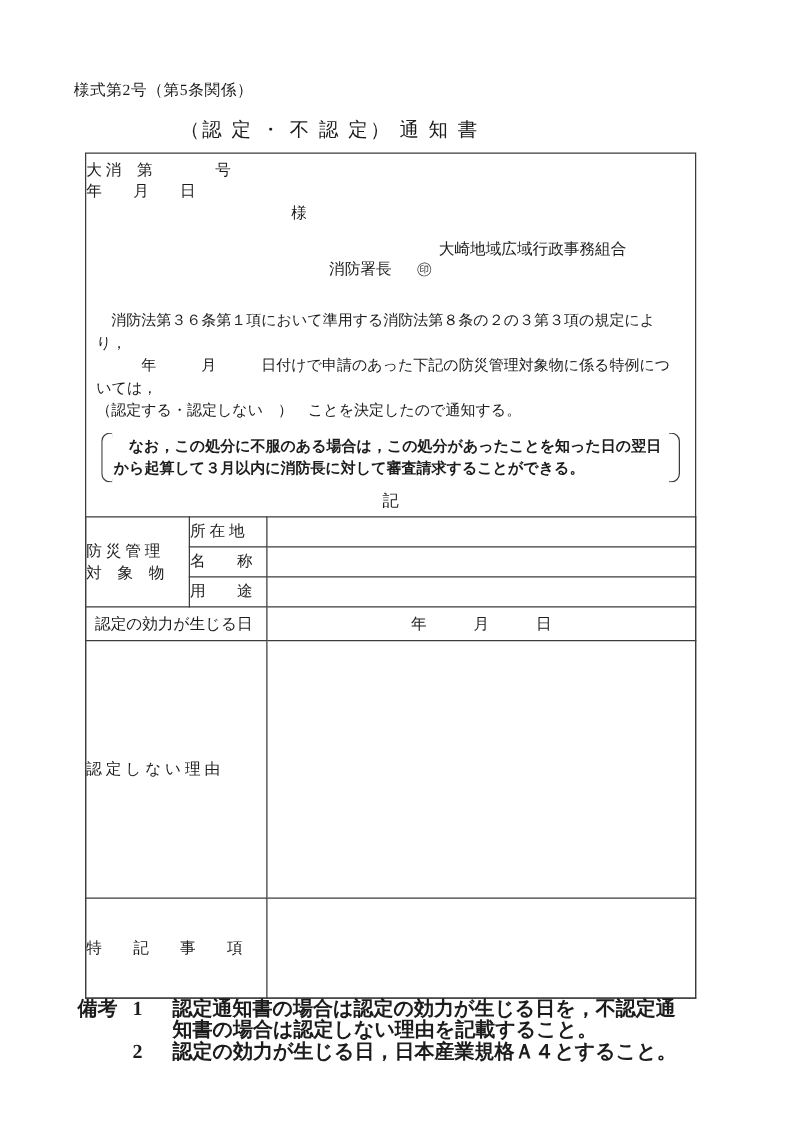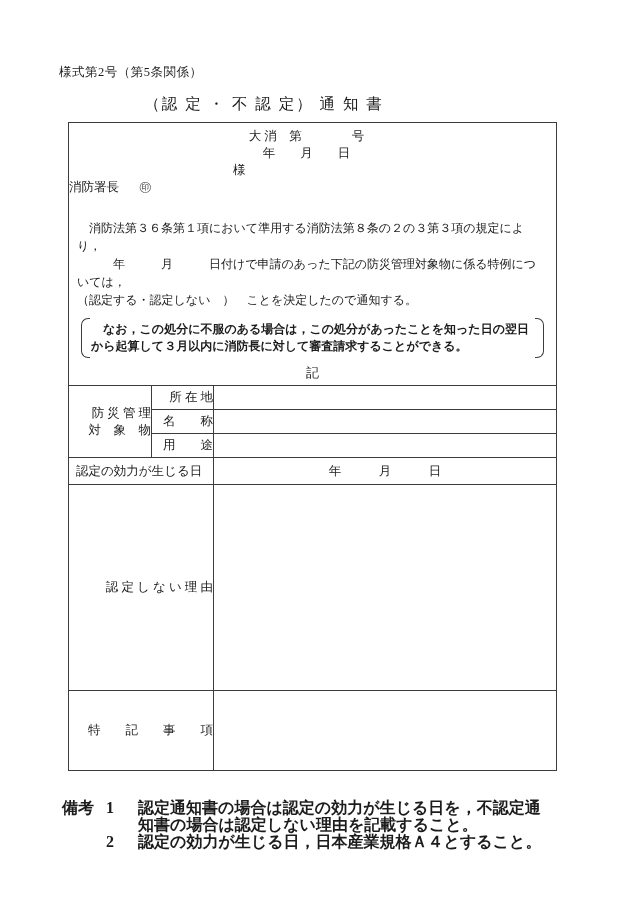--- a/index.html
+++ b/index.html
@@ -18,24 +18,24 @@
   .doc-title {
     position: absolute; left: 0; top: 94px; width: 528px;
     text-align: center; font-size: 15.5px; letter-spacing: 2px;
   }
   .main-box {
     position: absolute; left: 68px; top: 122px; width: 489px;
     border: 1px solid #3c3c3c;
   }
   .letterhead { padding: 5px 0 4px 0; }
   .lh-line { font-size: 12.5px; line-height: 17px; white-space: pre; }
-  .doc-no, .doc-date { text-align: center; padding-right: 12px; }
+  .doc-no, .doc-date { text-align: left; padding-right: 12px; }
   .addressee { padding-left: 164px; line-height: 17px; }
   .sender-org { text-align: right; padding-right: 55px; margin-top: 12px; line-height: 16px; }
-  .sender-title { text-align: left; padding-right: 16px; line-height: 16px; }
+  .sender-title { text-align: center; padding-right: 16px; line-height: 16px; }
   .sender-title .seal { margin-left: 20px; }
   .body-text {
     margin-top: 24px; padding: 0 8px;
     font-size: 12px; line-height: 18px;
     white-space: pre-wrap;
   }
   .appeal-note {
     display: flex; align-items: stretch;
     margin: 9px 12px 0 12px;
     font-weight: bold;
@@ -60,21 +60,21 @@
     border-collapse: collapse;
     table-layout: fixed;
   }
   .form-table td {
     border: 1px solid #3c3c3c;
     font-size: 12.5px;
     vertical-align: middle;
   }
   .col-group { width: 83px; }
   .col-sub { width: 62px; }
-  td.cell-center { text-align: right; white-space: pre-line; }
+  td.cell-center { text-align: left; white-space: pre-line; }
   td.cell-label-left { padding-left: 7px; }
   tr.row-sub { height: 24px; }
   tr.row-date { height: 27px; padding-left: 40px; }
   tr.row-reason { height: 206px; }
   tr.row-special { height: 80px; }
   td.cell-value {}
   td.cell-date-value { text-align: center; white-space: pre; }
   .remarks {
     position: absolute; left: 62px; top: 799px;
     display: flex; font-size: 16px; line-height: 17px; font-weight: bold;
@@ -90,20 +90,21 @@
 <div class="form-number">様式第2号（第5条関係）</div>
 
 <div class="doc-title">（認 定 ・ 不 認 定） 通 知 書</div>
 
 <div class="main-box">
 
   <div class="letterhead">
     <div class="lh-line doc-no">大 消　第　　　　号</div>
     <div class="lh-line doc-date">年　　月　　日</div>
     <div class="lh-line addressee">様</div>
+    <div class="lh-line sender-org">大崎地域広域行政事務組合</div>
     <div class="lh-line sender-title"><span>消防署長</span><span class="seal">㊞</span></div>
 
     <div class="body-text">　消防法第３６条第１項において準用する消防法第８条の２の３第３項の規定により，
 　　　年　　　月　　　日付けで申請のあった下記の防災管理対象物に係る特例については，
 （認定する・認定しない　）　ことを決定したので通知する。</div>
 
     <div class="appeal-note">
       <div class="bracket bracket-left"></div>
       <div class="appeal-text">　なお，この処分に不服のある場合は，この処分があったことを知った日の翌日から起算して３月以内に消防長に対して審査請求することができる。</div>
       <div class="bracket bracket-right"></div>

